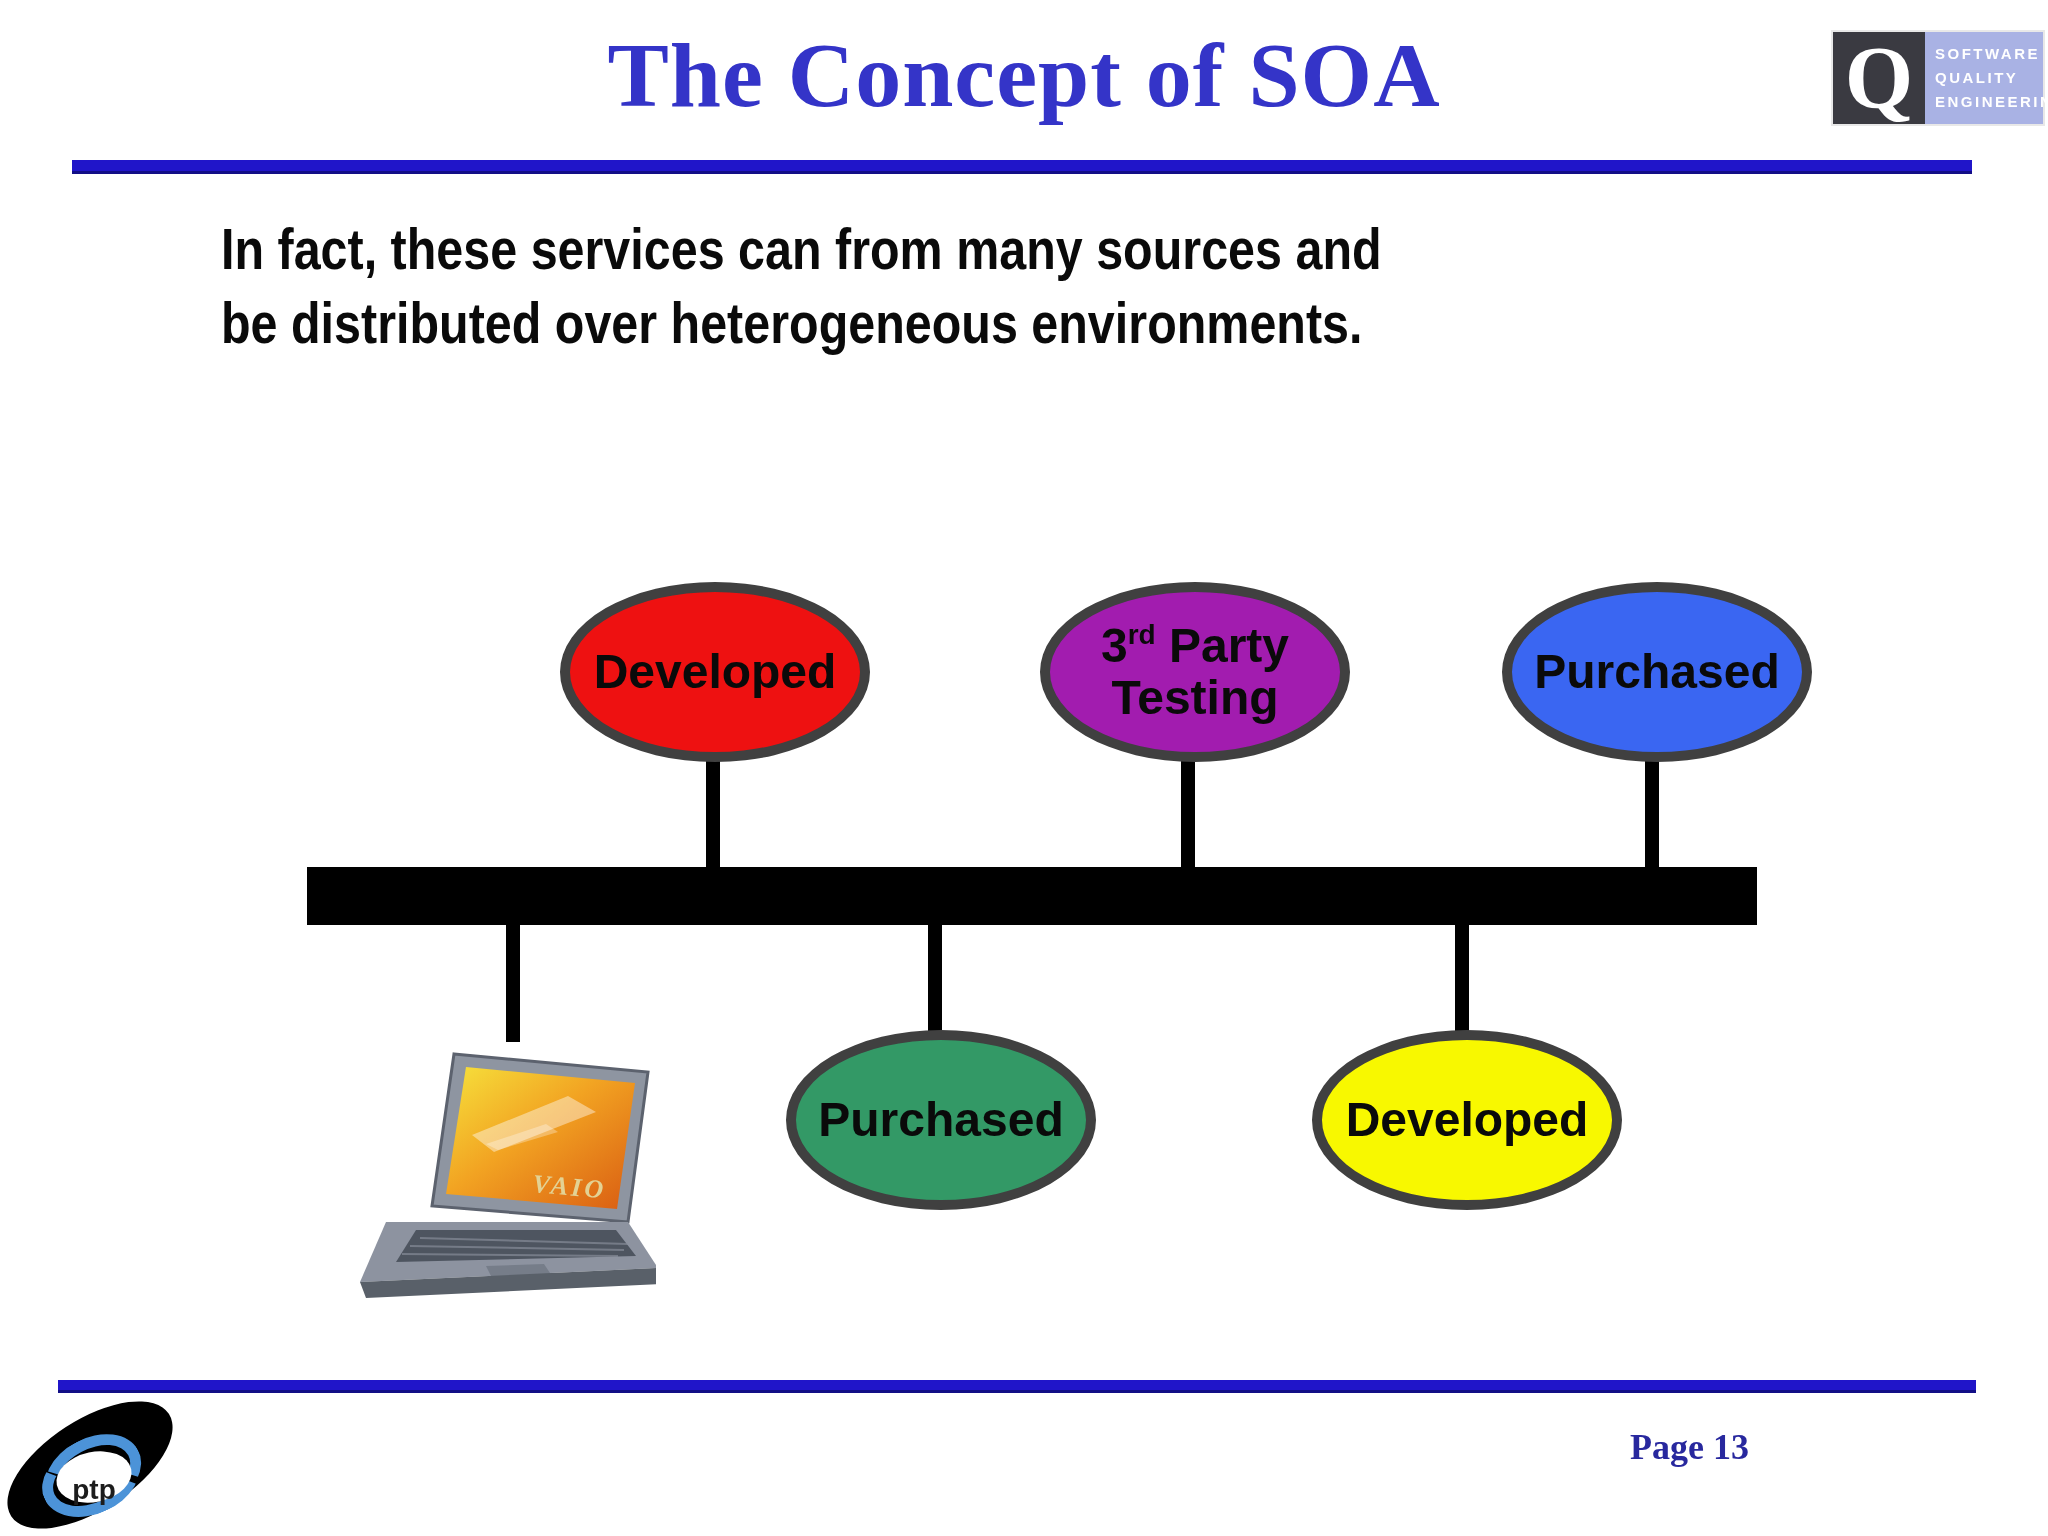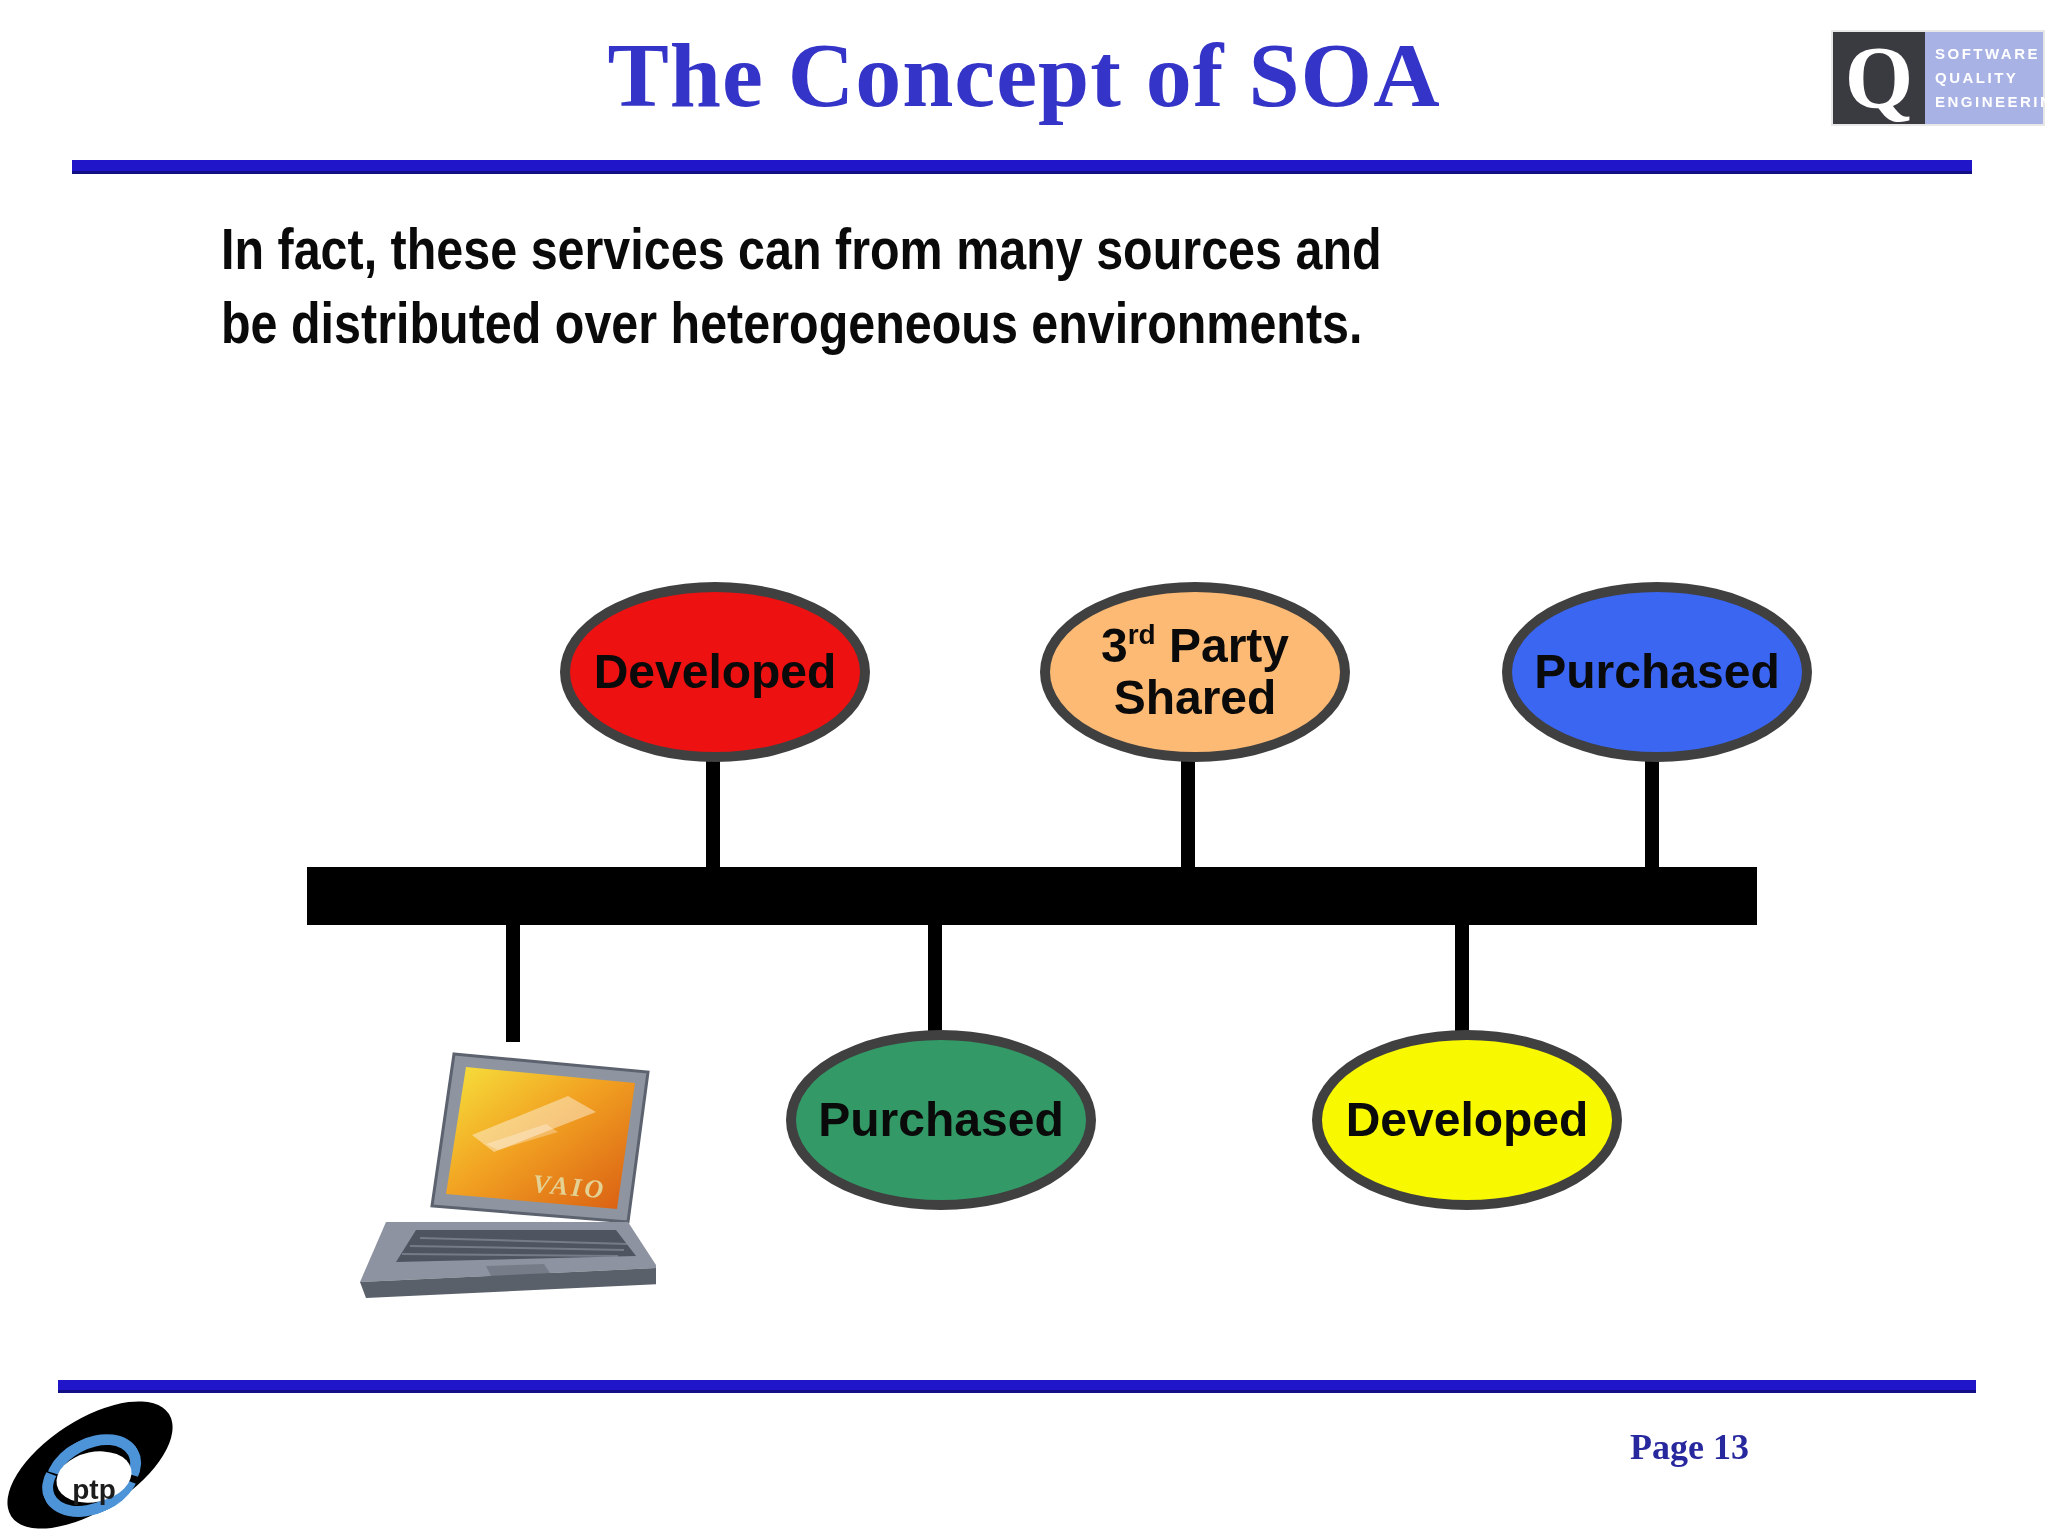--- a/index.html
+++ b/index.html
@@ -102,24 +102,24 @@
   <div class="connector c3"></div>
   <div class="connector c4"></div>
   <div class="connector c5"></div>
   <div class="connector c6"></div>
   <div class="bus-bar" style="background-color: rgb(0, 0, 0);"></div>
 
   <div class="node n-red" style="background-color: rgb(238, 17, 17);">
     <span>Developed</span>
   </div>
 
-  <div class="node n-magenta" style="background-color: #fdba74;">
+  <div class="node n-magenta" style="background-color: #a21caf;">
     <span>
       <span>3</span><sup>rd</sup><span> Party</span><br>
-      <span>Shared</span>
+      <span>Testing</span>
     </span>
   </div>
 
   <div class="node n-blue" style="background-color: rgb(58, 102, 242);">
     <span>Purchased</span>
   </div>
 
   <div class="node n-green" style="background-color: rgb(51, 153, 102);">
     <span>Purchased</span>
   </div>

